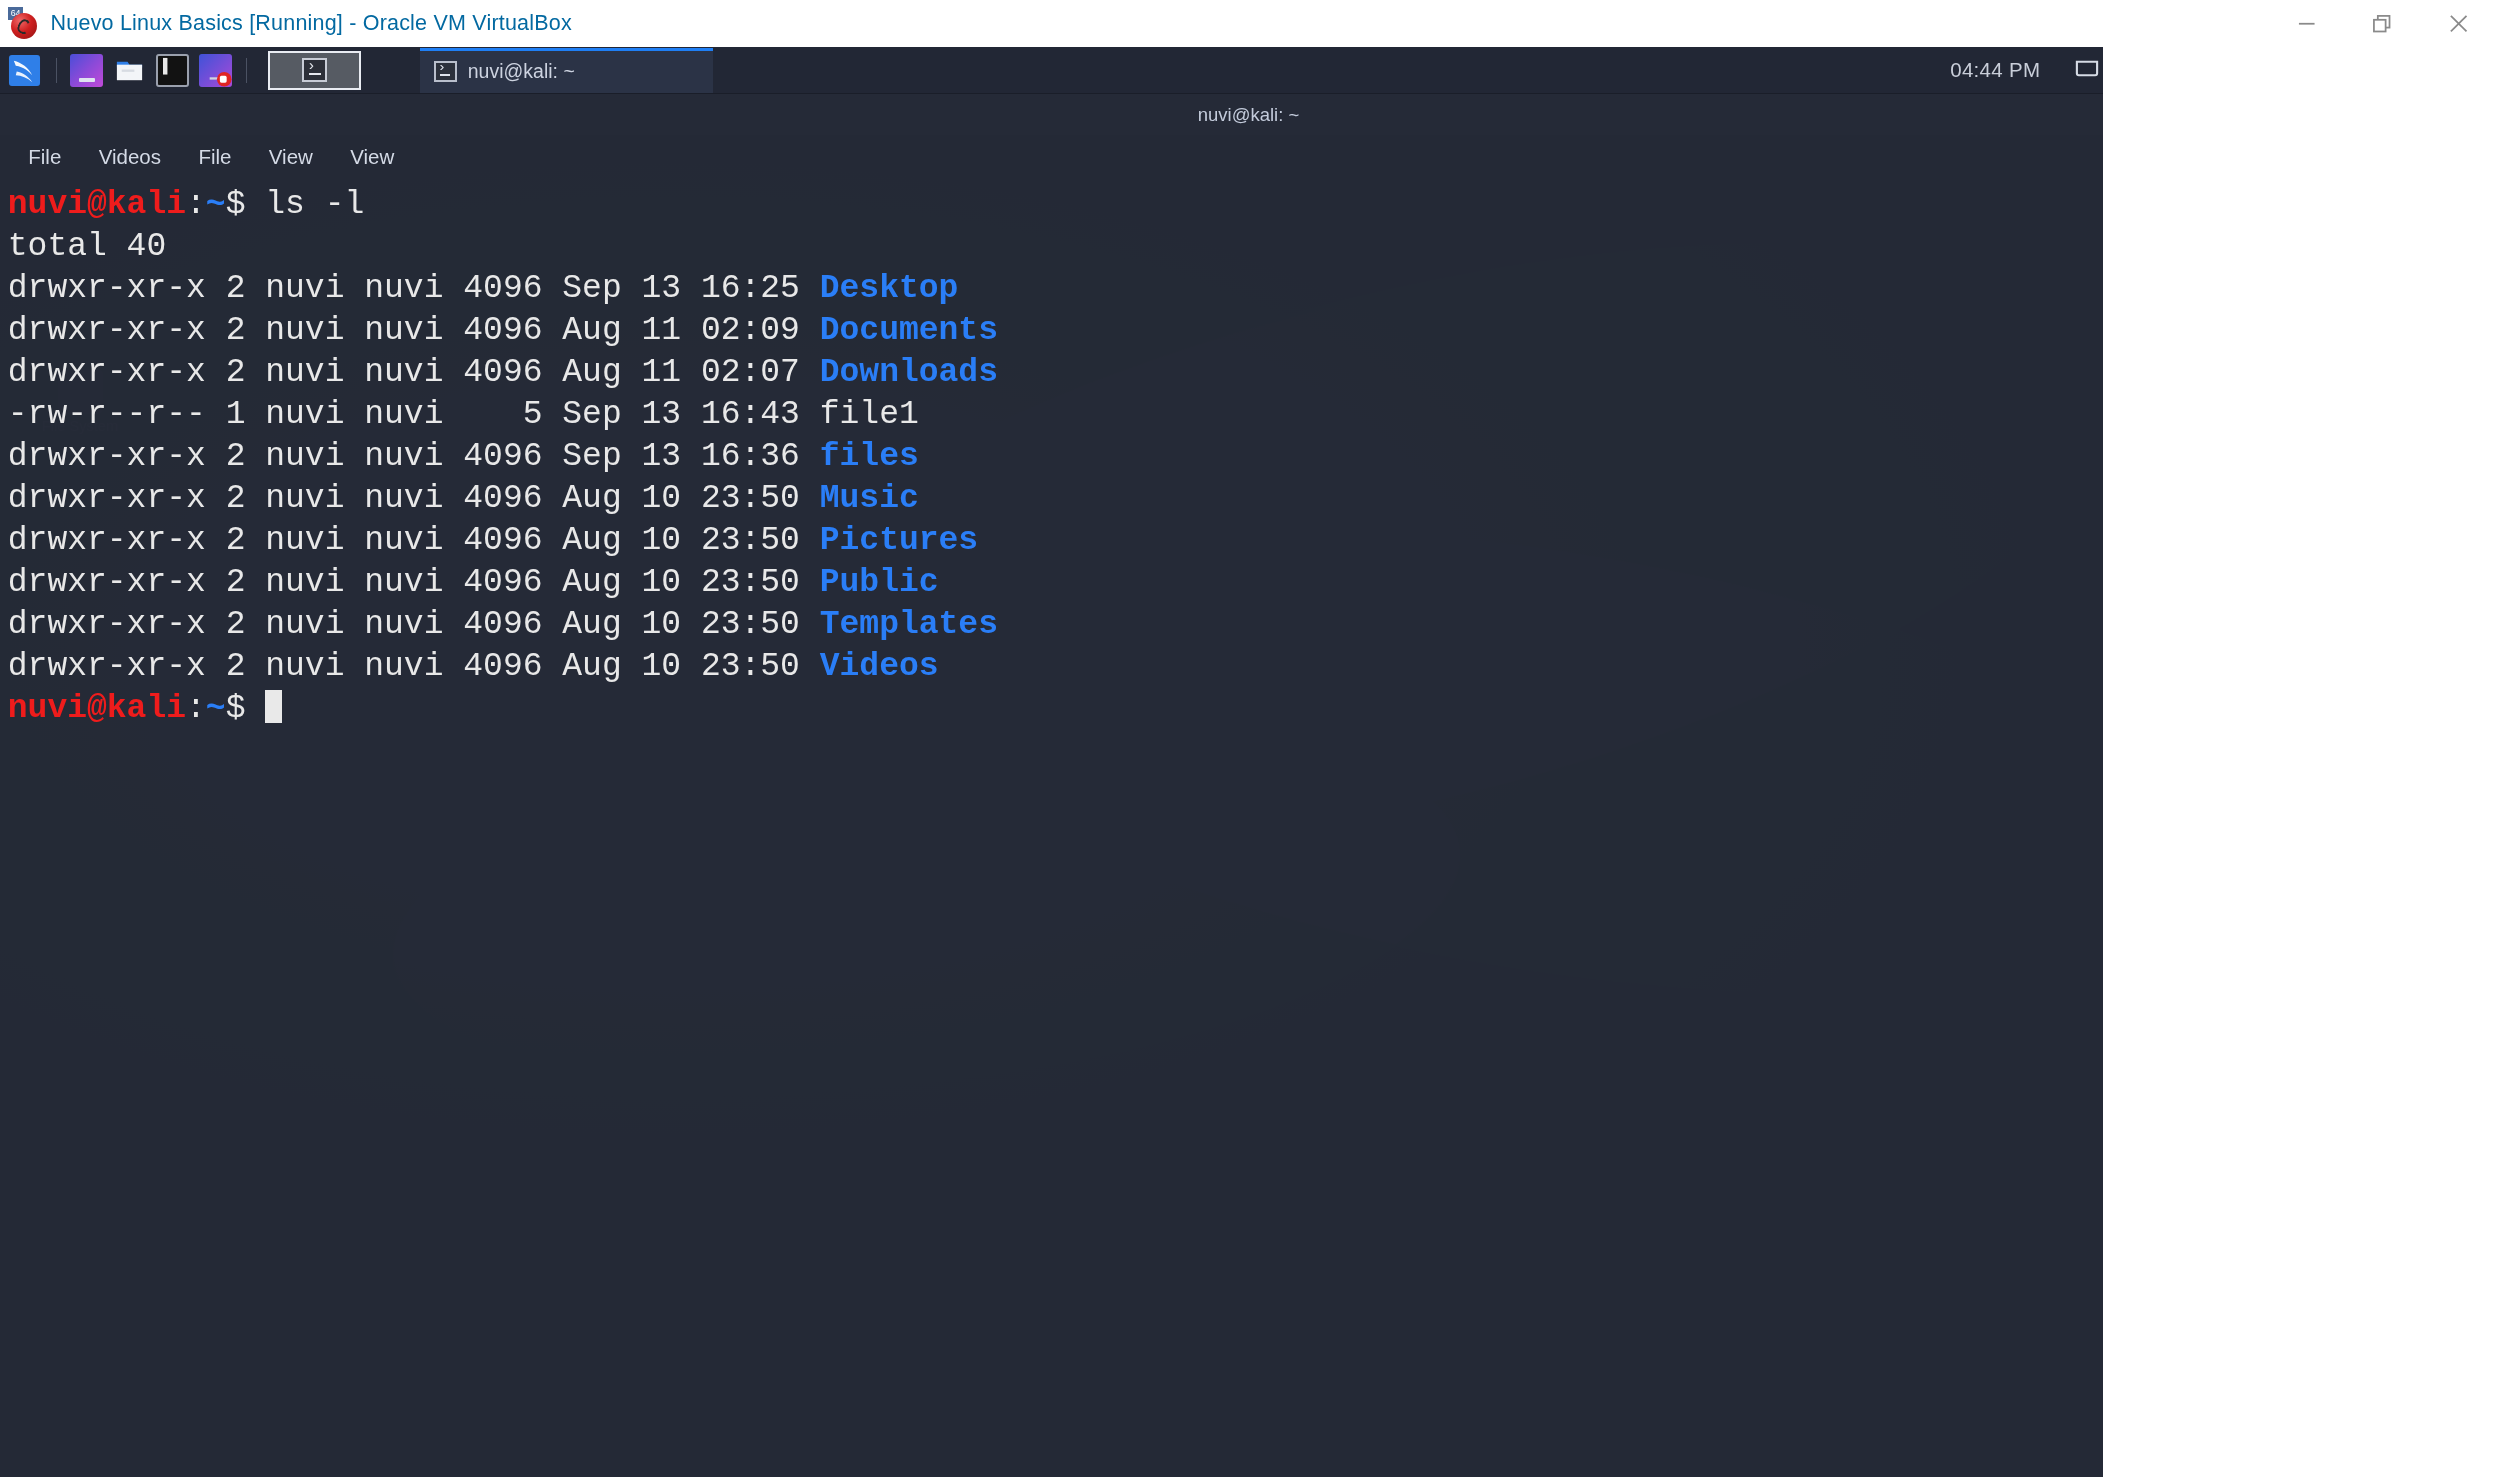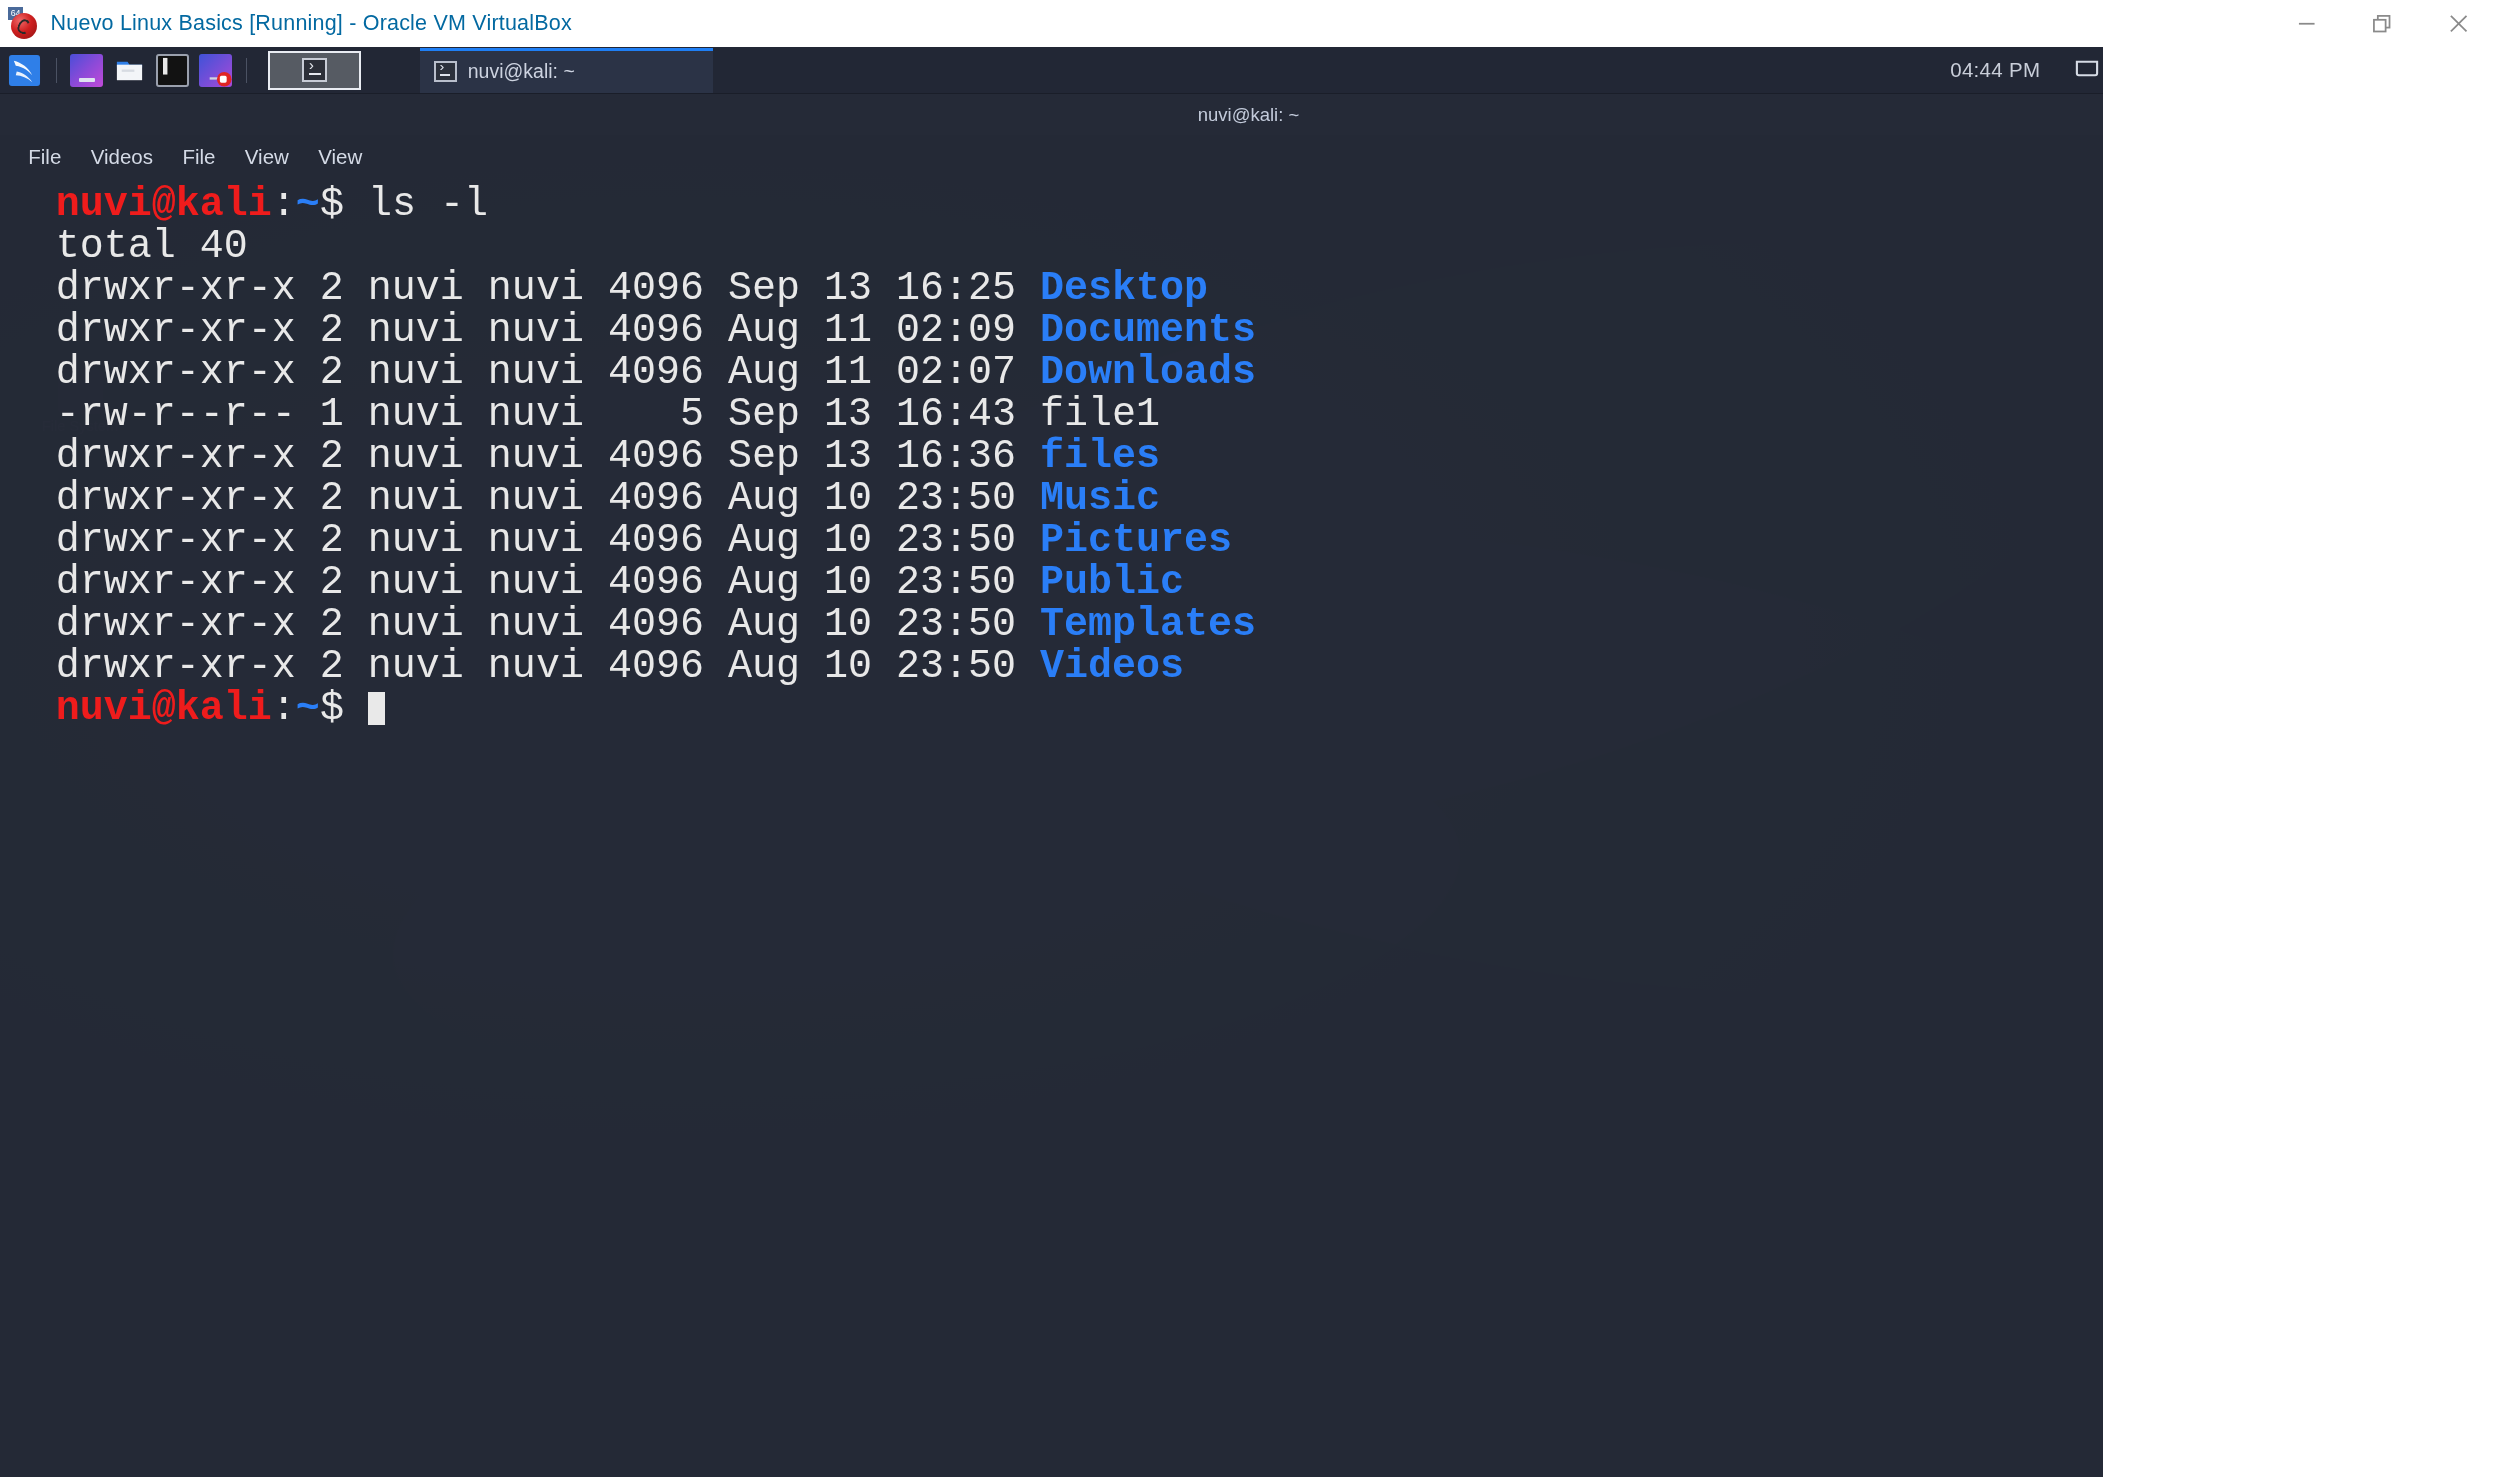--- a/index.html
+++ b/index.html
@@ -141,38 +141,37 @@
   }
   #term-titlebar {
     height:41px; position:relative; display:flex; align-items:center; justify-content:center;
     background:rgba(38,43,56,0.6);
   }
   #term-title-text { color:#c3cbdb; font-size:18.5px; }
   #term-window-controls { position:absolute; right:9.8px; top:0; height:41px; display:flex; align-items:center; gap:0;}
   .term-ctrl { width:33px; height:41px; display:flex; align-items:center; justify-content:center; }
 
   #term-menubar {
-    height:43px; display:flex; align-items:center; padding-left:15.6px; gap:4px;
+    height:43px; display:flex; align-items:center; padding-left:15.6px; gap:12px;
   }
   .menu-item {
     color:#d4dae6; font-size:20.5px; padding:3.9px 12.7px; white-space:nowrap;
   }
 
   #term-body {
     flex:1; position:relative; overflow:hidden;
     padding:5.9px 0 0 7.8px;
   }
   #term-text {
     font-family:"Liberation Mono", "DejaVu Sans Mono", monospace;
-    font-size:40px;
+    font-size:33px;
     line-height:42px;
     white-space:pre;
     color:#e8e8e8;
     letter-spacing:0px;
-    margin-left:48px;
   }
   .c-user   { color:#ef1c1c; font-weight:bold; }
   .c-colon  { color:#e8e8e8; }
   .c-path   { color:#2a7ef7; font-weight:bold; }
   .c-dollar { color:#e8e8e8; }
   .c-plain  { color:#e8e8e8; }
   .c-dir    { color:#2a7ef7; font-weight:bold; }
 
   #term-cursor {
     display:inline-block; width:16.6px; height:33px;

